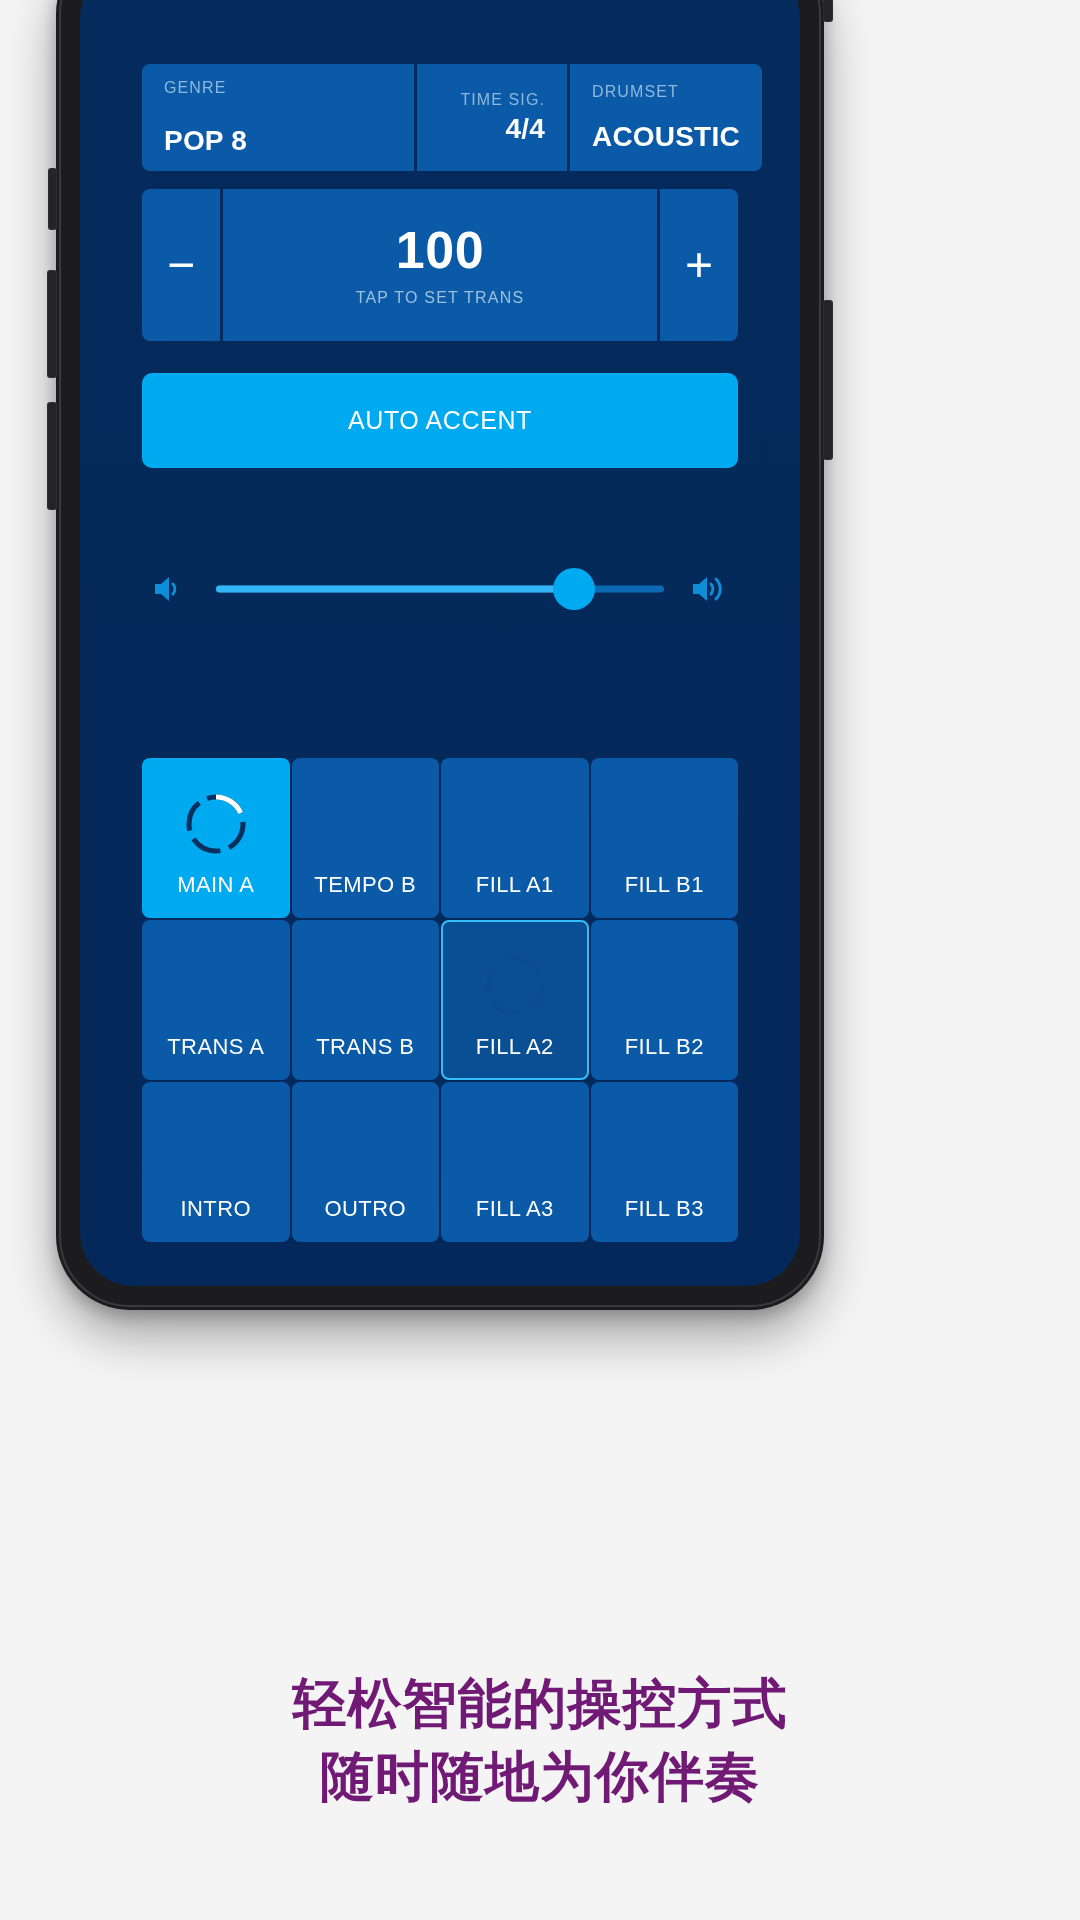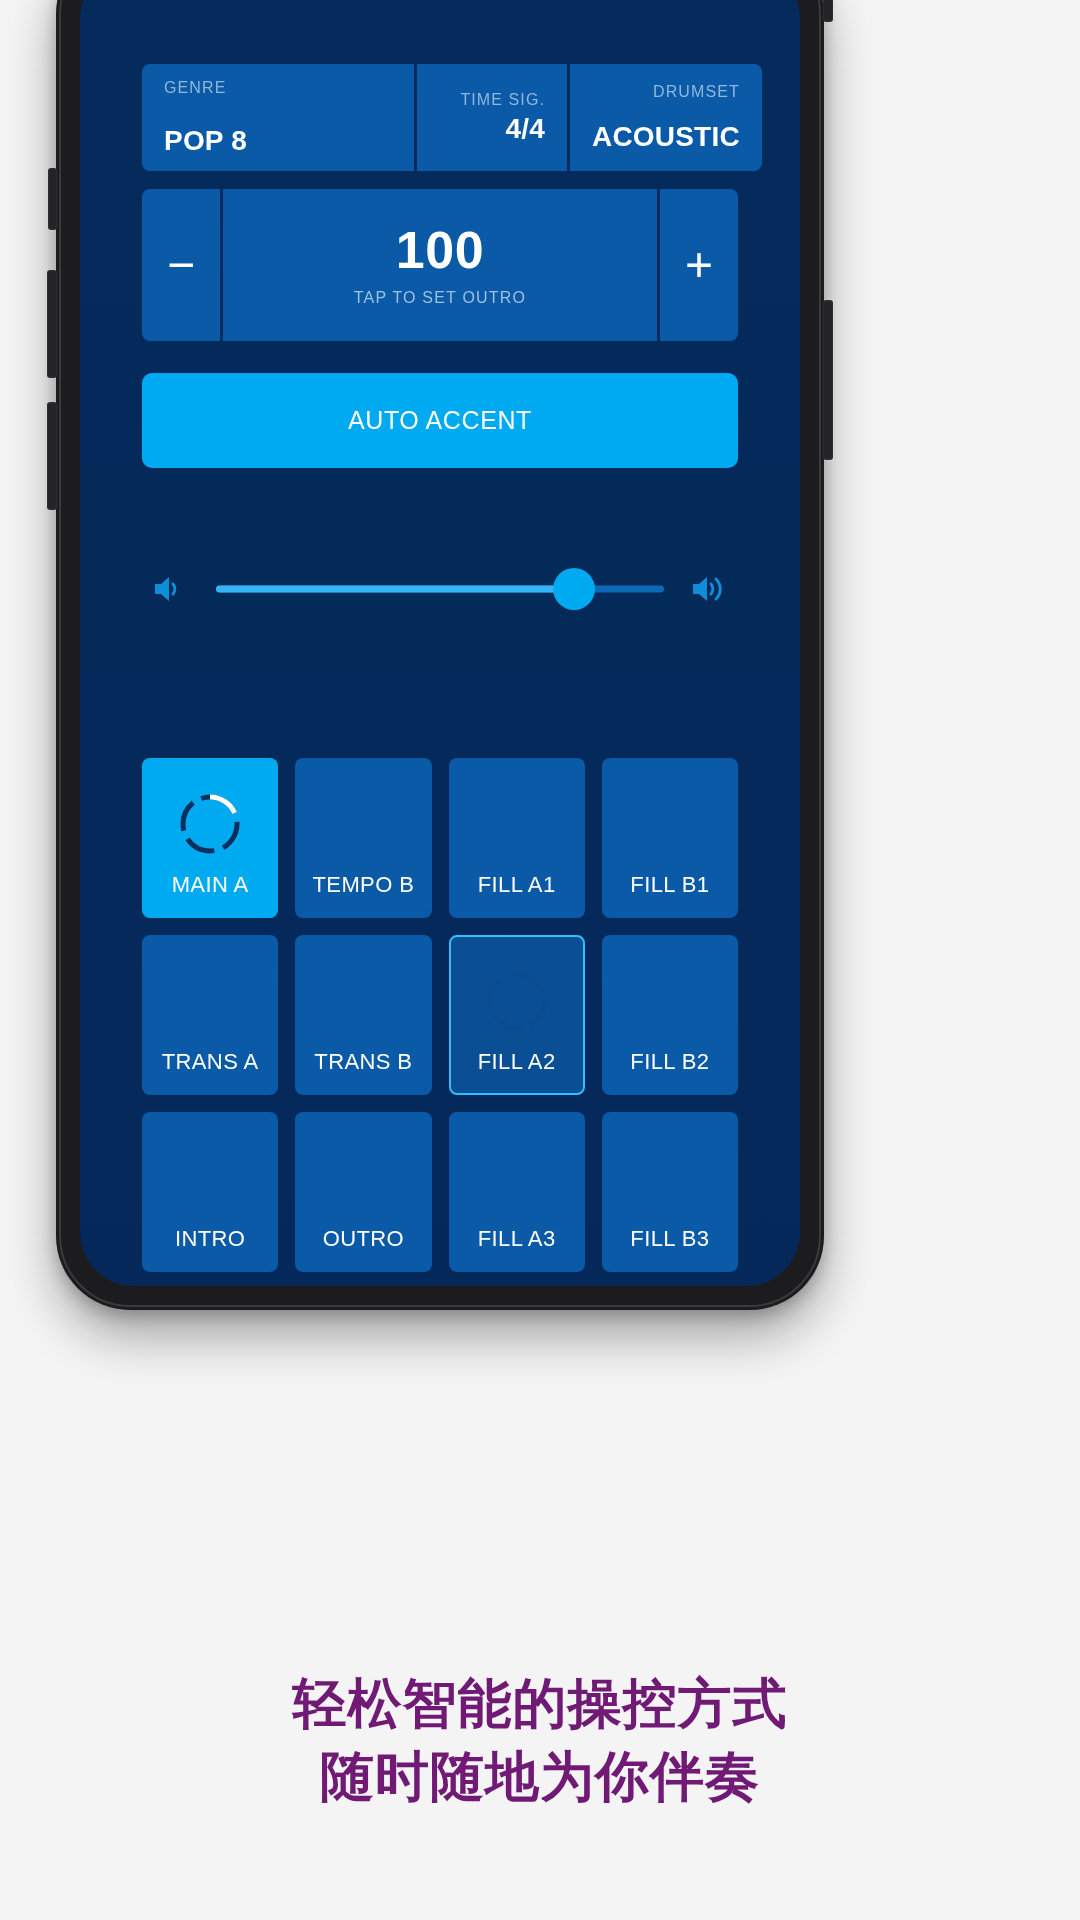--- a/index.html
+++ b/index.html
@@ -89,21 +89,21 @@
     align-items: flex-start;
     gap: 24px;
   }
   #cell-timesig {
     flex: 0 0 150px;
     align-items: flex-end;
   }
   #cell-drumset {
     flex: 1 1 auto;
     border-radius: 0 8px 8px 0;
-    align-items: flex-end;
+    align-items: flex-start;
     gap: 16px;
   }
   .info-label {
     font-size: 16px;
     letter-spacing: 1.1px;
     color: #8fb8db;
     margin-bottom: 5px;
     font-weight: 400;
   }
   .info-value {
@@ -242,21 +242,21 @@
 
   
   #pad-grid {
     position: absolute;
     left: 62px;
     top: 794px;
     right: 62px;
     display: grid;
     grid-template-columns: repeat(4, 1fr);
     grid-auto-rows: 160px;
-    gap: 17px;
+    gap: 2px;
   }
   .pad {
     position: relative;
     background: #0a5aa8;
     border-radius: 8px;
     display: flex;
     flex-direction: column;
     align-items: center;
     justify-content: flex-end;
     padding-bottom: 18px;
@@ -326,21 +326,21 @@
         <div class="info-cell" id="cell-drumset">
           <span class="info-label">DRUMSET</span>
           <span class="info-value">ACOUSTIC</span>
         </div>
       </div>
 
       <div id="tempo-row">
         <div class="tempo-step" id="tempo-minus">−</div>
         <div id="tempo-main">
           <span id="tempo-value">100</span>
-          <span id="tempo-hint">TAP TO SET OUTRO</span>
+          <span id="tempo-hint">TAP TO SET TRANS</span>
         </div>
         <div class="tempo-step" id="tempo-plus">+</div>
       </div>
 
       <div id="toggle-row">
         <button class="toggle-btn">AUTO ACCENT</button>
       </div>
 
       <div id="volume-row">
         <span class="vol-icon">

